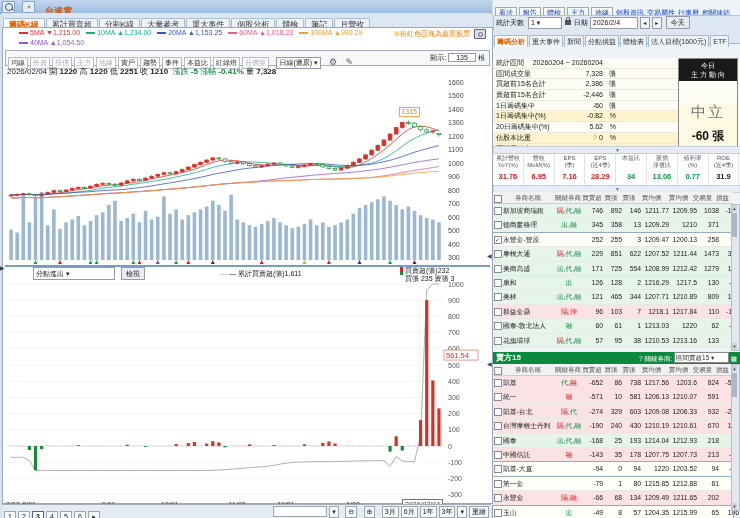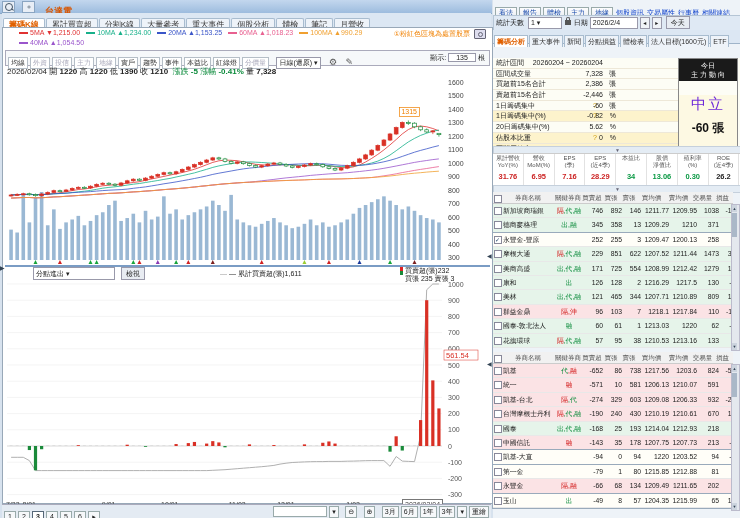--- a/index.html
+++ b/index.html
@@ -77,21 +77,21 @@
   #rp-stats{left:0;top:58px;width:247px;height:88px;background:#fdfdf5;}
   .strow{position:relative;height:9.7px;font-size:7px;line-height:9.7px;border-bottom:1px solid #eee8d8;}
   .strow.hl{background:#fdf3cc;}
   .stl{position:absolute;left:3px;}
   .stq{position:absolute;left:100px;color:#c90;}
   .stv{position:absolute;right:75px;text-align:right;}
   .stu{position:absolute;right:62px;}
   #today-box{position:absolute;right:2px;top:0px;width:58px;height:86px;border:1px solid #888;}
   #today-hd{background:#1a1a1a;color:#fff;text-align:center;font-size:7px;line-height:9px;padding:2px 0;}
   #today-bd{background:#fdf9e3;height:64px;text-align:center;}
-  #today-state{font-size:15px;letter-spacing:2px;color:#6d28d9;margin-top:14px;}
+  #today-state{font-size:15px;letter-spacing:2px;color:#737373;margin-top:22px;}
   #today-amt{font-size:12px;font-weight:bold;color:#111;margin-top:6px;}
   .collapse{left:0px;width:247px;height:6px;text-align:center;font-size:5px;color:#667;line-height:6px;background:#e4ecf4;border:1px solid #c5d0dc;}
   #metrics{left:0;top:153px;width:247px;height:31px;background:#fff;border-top:1px solid #ccc;}
   .mcol{float:left;width:29.8px;height:31px;border-right:1px solid #e2e2e2;text-align:center;}
   .mh{font-size:6px;color:#555;line-height:7px;height:15px;padding-top:1px;}
   .mv{font-size:7.5px;font-weight:bold;line-height:13px;}
   .mv.red{color:#cc2222;}.mv.green{color:#0a9944;}.mv.dark{color:#222;}
   
   .tbl-head{left:0;width:247px;height:12px;color:#fff;font-size:8px;font-weight:bold;line-height:12px;}
   .tbl-head .rt{position:absolute;right:3px;top:0;font-weight:normal;font-size:6.5px;}
@@ -144,21 +144,21 @@
         <span>顯示:</span>
         <span id="ct-count">135</span>
         <span>根</span>
       </span>
     </div>
 
     <div id="ohlc" class="abs">
       <span>2026/02/04</span>
       <span>開</span> <b>1220</b>
       <span>高</span> <b>1220</b>
-      <span>低</span> <b>1390</b>
+      <span>低</span> <b>2251</b>
       <span>收</span> <b>1210</b>
       &nbsp;<span class="grn">漲跌</span> <b class="grn">-5</b>
       <span class="grn">漲幅</span> <b class="grn">-0.41%</b>
       <span>量</span> <b>7,328</b>
     </div>
 
     <svg id="pane1" class="abs" width="485" height="187">
         <rect x="0" y="0" width="485" height="187" fill="#ffffff"></rect>
         <text x="443" y="182" font-size="7" fill="#444">300</text>
         <text x="443" y="168.5" font-size="7" fill="#444">400</text>
@@ -645,25 +645,25 @@
         <div class="mcol">
           <div class="mh">本益比<br>&nbsp;</div>
           <div class="mv green">34</div>
         </div>
         <div class="mcol">
           <div class="mh">股價<br>淨值比</div>
           <div class="mv green">13.06</div>
         </div>
         <div class="mcol">
           <div class="mh">殖利率<br>(%)</div>
-          <div class="mv green">0.30</div>
+          <div class="mv green">0.77</div>
         </div>
         <div class="mcol">
           <div class="mh">ROE<br>(近4季)</div>
-          <div class="mv dark">26.2</div>
+          <div class="mv dark">31.9</div>
         </div>
       </div>
     <div class="collapse abs" style="top:185px">▼</div>
 
     <div id="buy-section" style="position: absolute; left: 0px; top: 192px; width: 247px;">
         <div class="cols" style="position: relative;"><span style="width:9px"><span class="cbx"></span></span><span style="width:52px">券商名稱</span><span style="width:28px">關鍵券商</span><span style="width:20px">買賣超</span><span style="width:18px">買張</span><span style="width:18px">賣張</span><span style="width:27px">買均價</span><span style="width:27px">賣均價</span><span style="width:21px">交易量</span><span style="width:19px">損益(萬)</span></div>
         <div class="brow bg-green"><span class="cb"><span class="cbx"></span></span><span class="cname">新加坡商瑞銀</span><span class="ctags" style="text-align:center"><span class="tag-r" style="width:auto">隔</span><span class="tag-g" style="width:auto">,代</span><span class="tag-g" style="width:auto">,融</span></span><span class="num" style="width:20px">746</span><span class="num" style="width:18px">892</span><span class="num" style="width:18px">146</span><span class="num" style="width:27px">1211.77</span><span class="num" style="width:27px">1209.95</span><span class="num" style="width:21px">1038</span><span class="num" style="width:19px">-167</span></div>
         <div class="brow bg-green"><span class="cb"><span class="cbx"></span></span><span class="cname">德商麥格理</span><span class="ctags" style="text-align:center"><span class="tag-g" style="width:auto">出</span><span class="tag-g" style="width:auto">,融</span></span><span class="num" style="width:20px">345</span><span class="num" style="width:18px">358</span><span class="num" style="width:18px">13</span><span class="num" style="width:27px">1209.29</span><span class="num" style="width:27px">1210</span><span class="num" style="width:21px">371</span><span class="num" style="width:19px">26</span></div>
         <div class="brow bg-white"><span class="cb"><span class="cbx">✓</span></span><span class="cname">永豐金-豐原</span><span class="ctags" style="text-align:center"></span><span class="num" style="width:20px">252</span><span class="num" style="width:18px">255</span><span class="num" style="width:18px">3</span><span class="num" style="width:27px">1209.47</span><span class="num" style="width:27px">1200.13</span><span class="num" style="width:21px">258</span><span class="num" style="width:19px">10</span></div>
         <div class="brow bg-green"><span class="cb"><span class="cbx"></span></span><span class="cname">摩根大通</span><span class="ctags" style="text-align:center"><span class="tag-r" style="width:auto">隔</span><span class="tag-g" style="width:auto">,代</span><span class="tag-g" style="width:auto">,融</span></span><span class="num" style="width:20px">229</span><span class="num" style="width:18px">851</span><span class="num" style="width:18px">622</span><span class="num" style="width:27px">1207.52</span><span class="num" style="width:27px">1211.44</span><span class="num" style="width:21px">1473</span><span class="num" style="width:19px">390</span></div>
@@ -673,20 +673,21 @@
         <div class="brow bg-pink"><span class="cb"><span class="cbx"></span></span><span class="cname">群益金鼎</span><span class="ctags" style="text-align:center"><span class="tag-r" style="width:auto">隔</span><span class="tag-r" style="width:auto">,沖</span></span><span class="num" style="width:20px">96</span><span class="num" style="width:18px">103</span><span class="num" style="width:18px">7</span><span class="num" style="width:27px">1218.1</span><span class="num" style="width:27px">1217.84</span><span class="num" style="width:21px">110</span><span class="num" style="width:19px">-115</span></div>
         <div class="brow bg-green"><span class="cb"><span class="cbx"></span></span><span class="cname">國泰-敦北法人</span><span class="ctags" style="text-align:center"><span class="tag-g" style="width:auto">融</span></span><span class="num" style="width:20px">60</span><span class="num" style="width:18px">61</span><span class="num" style="width:18px">1</span><span class="num" style="width:27px">1213.03</span><span class="num" style="width:27px">1220</span><span class="num" style="width:21px">62</span><span class="num" style="width:19px">-54</span></div>
         <div class="brow bg-green"><span class="cb"><span class="cbx"></span></span><span class="cname">花旗環球</span><span class="ctags" style="text-align:center"><span class="tag-r" style="width:auto">隔</span><span class="tag-g" style="width:auto">,代</span><span class="tag-g" style="width:auto">,融</span></span><span class="num" style="width:20px">57</span><span class="num" style="width:18px">95</span><span class="num" style="width:18px">38</span><span class="num" style="width:27px">1210.53</span><span class="num" style="width:27px">1213.16</span><span class="num" style="width:21px">133</span><span class="num" style="width:19px">7</span></div>
         <div class="scrollbar" style="right: 0px; top: 12px; height: 145px;">
           <div class="sb-btn" style="top:0">▲</div>
           <div class="sb-thumb" style="top:8px"></div>
           <div class="sb-btn" style="bottom:0">▼</div>
         </div>
       </div>
     <div id="sell-section" style="position: absolute; left: 0px; top: 352px; width: 247px;">
+        <div class="tbl-head abs" style="position: relative; background: rgb(11, 138, 62);"><span style="margin-left:3px">賣方15</span><span class="rt"><span style="color:#ffe">?</span> 關鍵券商: <span class="khdd">區間賣超15 ▾</span> <span>▦</span></span></div>
         <div class="cols" style="position: relative;"><span style="width:9px"><span class="cbx"></span></span><span style="width:52px">券商名稱</span><span style="width:28px">關鍵券商</span><span style="width:20px">買賣超</span><span style="width:18px">買張</span><span style="width:18px">賣張</span><span style="width:27px">買均價</span><span style="width:27px">賣均價</span><span style="width:21px">交易量</span><span style="width:19px">損益(萬)</span></div>
         <div class="brow bg-pink"><span class="cb"><span class="cbx"></span></span><span class="cname">凱基</span><span class="ctags" style="text-align:center"><span class="tag-g" style="width:auto">代</span><span class="tag-r" style="width:auto">,融</span></span><span class="num" style="width:20px">-652</span><span class="num" style="width:18px">86</span><span class="num" style="width:18px">738</span><span class="num" style="width:27px">1217.56</span><span class="num" style="width:27px">1203.6</span><span class="num" style="width:21px">824</span><span class="num" style="width:19px">-554</span></div>
         <div class="brow bg-pink"><span class="cb"><span class="cbx"></span></span><span class="cname">統一</span><span class="ctags" style="text-align:center"><span class="tag-r" style="width:auto">融</span></span><span class="num" style="width:20px">-571</span><span class="num" style="width:18px">10</span><span class="num" style="width:18px">581</span><span class="num" style="width:27px">1206.13</span><span class="num" style="width:27px">1210.07</span><span class="num" style="width:21px">591</span><span class="num" style="width:19px">2</span></div>
         <div class="brow bg-pink"><span class="cb"><span class="cbx"></span></span><span class="cname">凱基-台北</span><span class="ctags" style="text-align:center"><span class="tag-r" style="width:auto">隔</span><span class="tag-g" style="width:auto">,代</span></span><span class="num" style="width:20px">-274</span><span class="num" style="width:18px">329</span><span class="num" style="width:18px">603</span><span class="num" style="width:27px">1209.08</span><span class="num" style="width:27px">1206.33</span><span class="num" style="width:21px">932</span><span class="num" style="width:19px">-200</span></div>
         <div class="brow bg-pink"><span class="cb"><span class="cbx"></span></span><span class="cname">台灣摩根士丹利</span><span class="ctags" style="text-align:center"><span class="tag-r" style="width:auto">隔</span><span class="tag-g" style="width:auto">,代</span><span class="tag-g" style="width:auto">,融</span></span><span class="num" style="width:20px">-190</span><span class="num" style="width:18px">240</span><span class="num" style="width:18px">430</span><span class="num" style="width:27px">1210.19</span><span class="num" style="width:27px">1210.61</span><span class="num" style="width:21px">670</span><span class="num" style="width:19px">121</span></div>
         <div class="brow bg-green"><span class="cb"><span class="cbx"></span></span><span class="cname">國泰</span><span class="ctags" style="text-align:center"><span class="tag-g" style="width:auto">出</span><span class="tag-g" style="width:auto">,代</span><span class="tag-g" style="width:auto">,融</span></span><span class="num" style="width:20px">-168</span><span class="num" style="width:18px">25</span><span class="num" style="width:18px">193</span><span class="num" style="width:27px">1214.04</span><span class="num" style="width:27px">1212.93</span><span class="num" style="width:21px">218</span><span class="num" style="width:19px">15</span></div>
         <div class="brow bg-pink"><span class="cb"><span class="cbx"></span></span><span class="cname">中國信託</span><span class="ctags" style="text-align:center"><span class="tag-r" style="width:auto">融</span></span><span class="num" style="width:20px">-143</span><span class="num" style="width:18px">35</span><span class="num" style="width:18px">178</span><span class="num" style="width:27px">1207.75</span><span class="num" style="width:27px">1207.73</span><span class="num" style="width:21px">213</span><span class="num" style="width:19px">-51</span></div>
         <div class="brow bg-white"><span class="cb"><span class="cbx"></span></span><span class="cname">凱基-大直</span><span class="ctags" style="text-align:center"></span><span class="num" style="width:20px">-94</span><span class="num" style="width:18px">0</span><span class="num" style="width:18px">94</span><span class="num" style="width:27px">1220</span><span class="num" style="width:27px">1203.52</span><span class="num" style="width:21px">94</span><span class="num" style="width:19px">-50</span></div>
         <div class="brow bg-white"><span class="cb"><span class="cbx"></span></span><span class="cname">第一金</span><span class="ctags" style="text-align:center"></span><span class="num" style="width:20px">-79</span><span class="num" style="width:18px">1</span><span class="num" style="width:18px">80</span><span class="num" style="width:27px">1215.85</span><span class="num" style="width:27px">1212.88</span><span class="num" style="width:21px">81</span><span class="num" style="width:19px">1</span></div>
         <div class="brow bg-pink"><span class="cb"><span class="cbx"></span></span><span class="cname">永豐金</span><span class="ctags" style="text-align:center"><span class="tag-r" style="width:auto">隔</span><span class="tag-r" style="width:auto">,融</span></span><span class="num" style="width:20px">-66</span><span class="num" style="width:18px">68</span><span class="num" style="width:18px">134</span><span class="num" style="width:27px">1209.49</span><span class="num" style="width:27px">1211.65</span><span class="num" style="width:21px">202</span><span class="num" style="width:19px">3</span></div>

